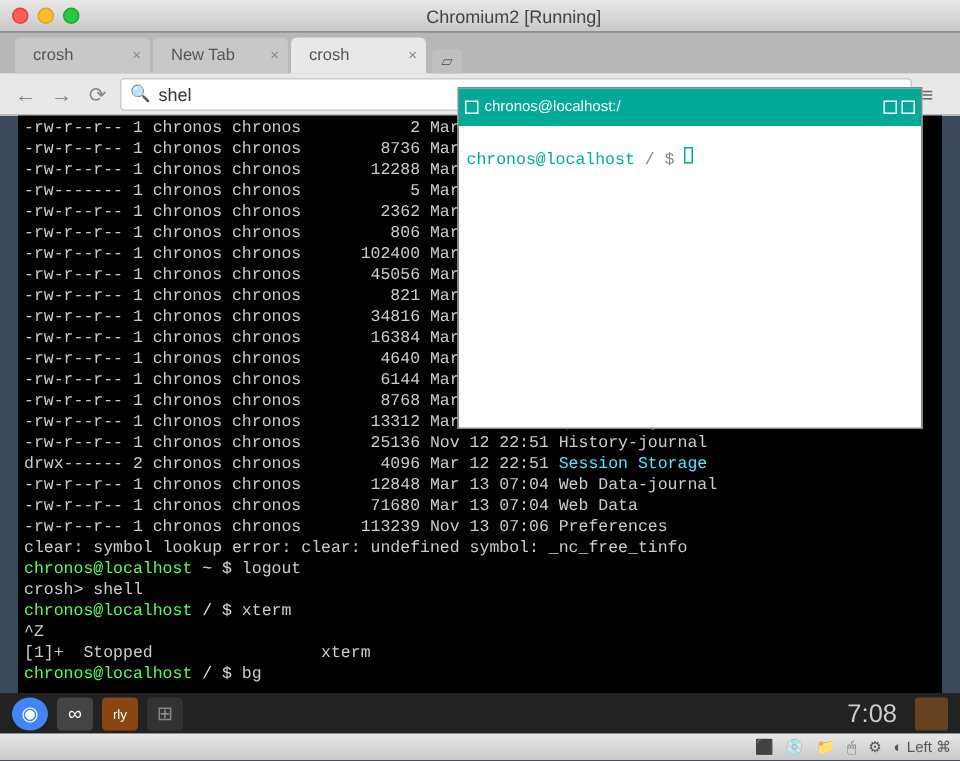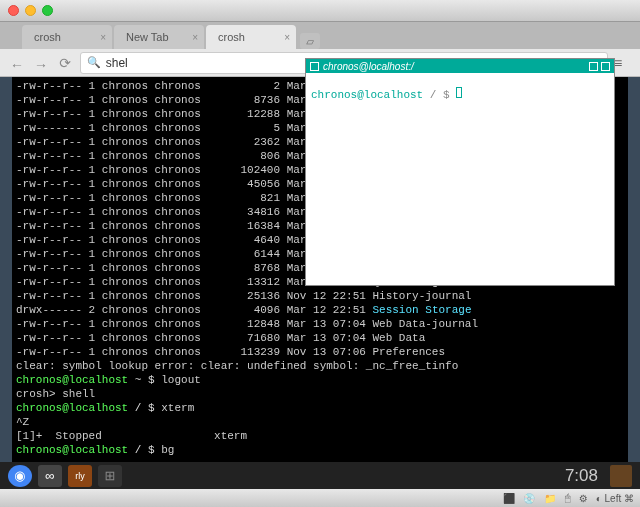--- a/index.html
+++ b/index.html
@@ -9,21 +9,21 @@
 .mac-titlebar { height: 22px; background: linear-gradient(#e8e8e8, #c8c8c8); display: flex; align-items: center; padding: 0 8px; border-bottom: 1px solid #999; }
 .traffic-lights { display: flex; gap: 6px; }
 .traffic-light { width: 11px; height: 11px; border-radius: 50%; }
 .tl-close { background: #ff5f56; border: 0.5px solid #e0443e; }
 .tl-min { background: #ffbd2e; border: 0.5px solid #dea123; }
 .tl-max { background: #27c93f; border: 0.5px solid #1aab29; }
 .mac-title { flex: 1; text-align: center; font-size: 12px; color: #444; }
 
 
 .browser-chrome { background: #ddd; }
-.tabs-row { height: 27px; background: #b8b8b8; display: flex; align-items: flex-end; padding-left: 22px; }
+.tabs-row { height: 27px; background: #b8b8b8; display: flex; align-items: flex-end; padding-left: 10px; }
 .tab { height: 24px; padding: 0 28px 0 12px; background: #e8e8e8; border-radius: 4px 4px 0 0; display: flex; align-items: center; font-size: 11px; color: #555; margin-right: 2px; position: relative; min-width: 90px; }
 .tab.inactive { background: #c8c8c8; }
 .tab-close { position: absolute; right: 6px; font-size: 10px; color: #888; }
 .new-tab-btn { width: 20px; height: 16px; background: #c0c0c0; border-radius: 3px; margin-left: 2px; display: flex; align-items: center; justify-content: center; font-size: 10px; color: #666; }
 .nav-row { height: 28px; background: #e8e8e8; display: flex; align-items: center; padding: 0 8px; gap: 6px; border-bottom: 1px solid #bbb; }
 .nav-btn { width: 18px; height: 18px; display: flex; align-items: center; justify-content: center; color: #888; font-size: 14px; }
 .url-bar { flex: 1; height: 22px; background: #fff; border: 1px solid #ccc; border-radius: 3px; display: flex; align-items: center; padding: 0 6px; gap: 5px; }
 .url-icon { color: #888; font-size: 11px; }
 .url-text { font-size: 12px; color: #333; flex: 1; }
 .star-icon { color: #ccc; font-size: 12px; }
@@ -31,21 +31,21 @@
 
 
 .terminal { position: absolute; top: 77px; left: 12px; right: 12px; bottom: 45px; background: #000; font-family: 'Courier New', monospace; font-size: 11px; line-height: 14px; color: #ccc; padding: 2px 4px; overflow: hidden; }
 .term-line { white-space: pre; }
 .green { color: #5aff5a; }
 .cyan { color: #5ae2ff; }
 .ltgray { color: #ddd; }
 
 
 .xterm-window { position: absolute; top: 58px; left: 305px; width: 310px; height: 228px; background: #fff; border: 1px solid #888; }
-.xterm-titlebar { height: 14px; background: #00aa99; display: flex; align-items: center; padding: 0 4px; justify-content: space-between; font-style: italic; }
+.xterm-titlebar { height: 25px; background: #00aa99; display: flex; align-items: center; padding: 0 4px; justify-content: space-between; }
 .xterm-titlebar-left { color: #fff; font-size: 10px; display: flex; align-items: center; gap: 4px; }
 .xterm-sq { width: 9px; height: 9px; border: 1px solid #fff; }
 .xterm-right-boxes { display: flex; gap: 3px; }
 .xterm-body { padding: 14px 5px; font-family: 'Courier New', monospace; font-size: 11px; }
 .xterm-prompt-user { color: #00aa99; }
 .xterm-prompt-path { color: #888; }
 .xterm-cursor { display: inline-block; width: 6px; height: 11px; border: 1px solid #00aa99; }
 
 
 .taskbar { position: absolute; bottom: 18px; left: 0; right: 0; height: 27px; background: #222; display: flex; align-items: center; padding: 0 8px; gap: 6px; }
@@ -64,20 +64,21 @@
 </style>
 </head>
 <body>
 
 <div class="mac-titlebar">
   <div class="traffic-lights">
     <div class="traffic-light tl-close"></div>
     <div class="traffic-light tl-min"></div>
     <div class="traffic-light tl-max"></div>
   </div>
+  <div class="mac-title">Chromium2 [Running]</div>
 </div>
 
 <div class="browser-chrome">
   <div class="tabs-row">
     <div class="tab inactive">
       <span>crosh</span>
       <span class="tab-close">×</span>
     </div>
     <div class="tab inactive">
       <span>New Tab</span>

